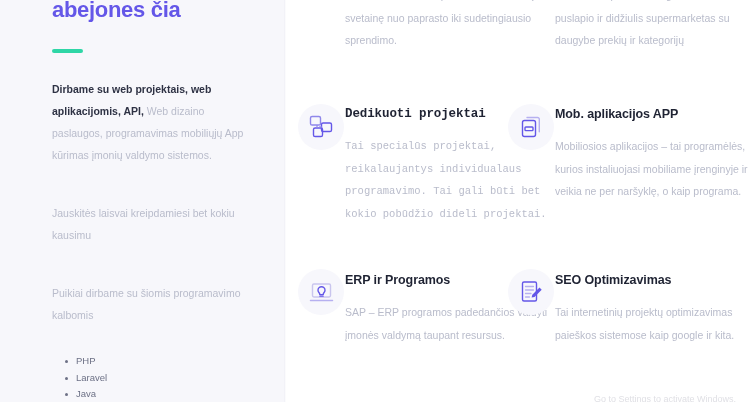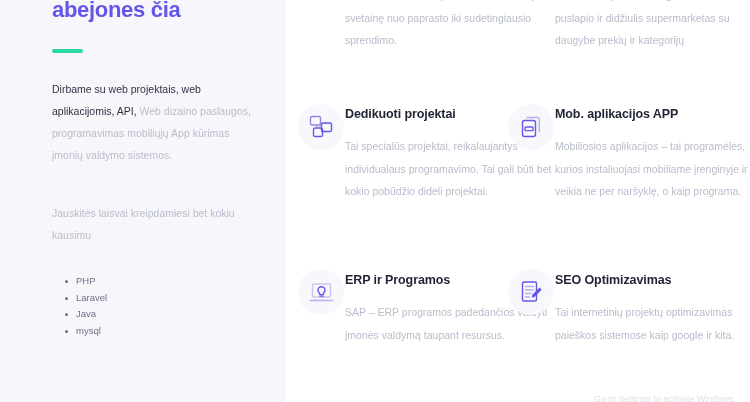--- a/index.html
+++ b/index.html
@@ -67,21 +67,21 @@
   }
 
   .lead-para {
     margin-top: 25px;
     font-size: 10.5px;
     line-height: 22px;
     color: #b9bccb;
   }
   .lead-para b {
     color: #2e3244;
-    font-weight: normal;
+    font-weight: bold;
   }
 
   .soft-para {
     margin-top: 36px;
     font-size: 10.5px;
     line-height: 22px;
     color: #b9bccb;
   }
 
   .lang-list {
@@ -146,21 +146,21 @@
     height: 46px;
     border-radius: 50%;
     background: #f7f7fc;
     display: flex;
     align-items: center;
     justify-content: center;
   }
   .card-icon svg { display: block; }
 
   
-  #card-dedikuoti { left: 345px; top: 106px; }
+  #card-dedikuoti { left: 345px; top: 106px; font-family: Liberation Mono, monospace; }
   #icon-dedikuoti { left: 298px; top: 104px; }
 
   #card-erp { left: 345px; top: 272px; }
   #icon-erp { left: 298px; top: 269px; }
 
   #card-mob { left: 555px; top: 106px; }
   #icon-mob { left: 508px; top: 104px; }
 
   #card-seo { left: 555px; top: 272px; }
   #icon-seo { left: 508px; top: 269px; }
@@ -198,20 +198,21 @@
     <div class="section-title">abejones čia</div>
 
     <div class="accent-bar"></div>
 
     <p class="lead-para">
       <b>Dirbame su web projektais, web aplikacijomis, API,</b><span> Web dizaino paslaugos, programavimas  mobiliųjų App kūrimas įmonių valdymo sistemos.</span>
     </p>
 
     <p class="soft-para">Jauskitės laisvai kreipdamiesi bet kokiu kausimu</p>
 
+    <p class="soft-para">Puikiai dirbame su šiomis programavimo kalbomis</p>
 
     <ul class="lang-list">
       <li>PHP</li>
       <li>Laravel</li>
       <li>Java</li>
       <li>mysql</li>
 
     </ul>
   </div>
 

